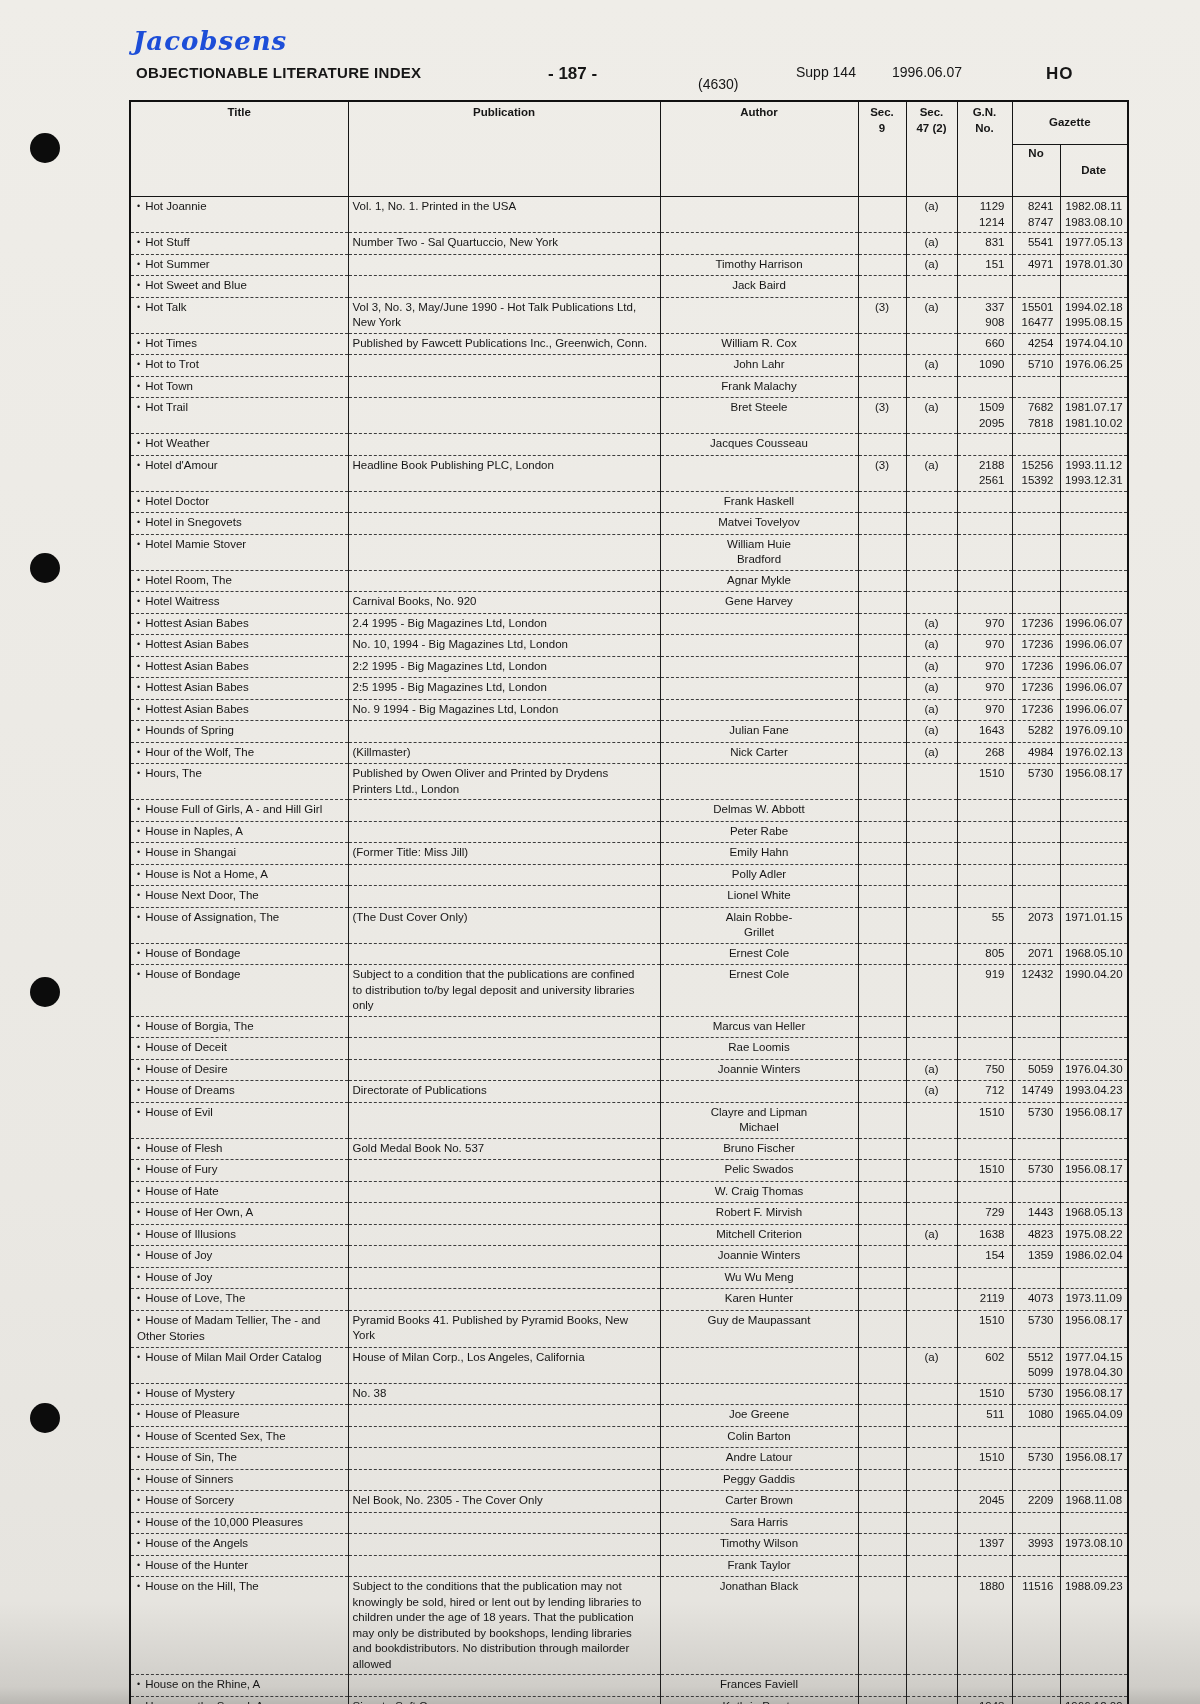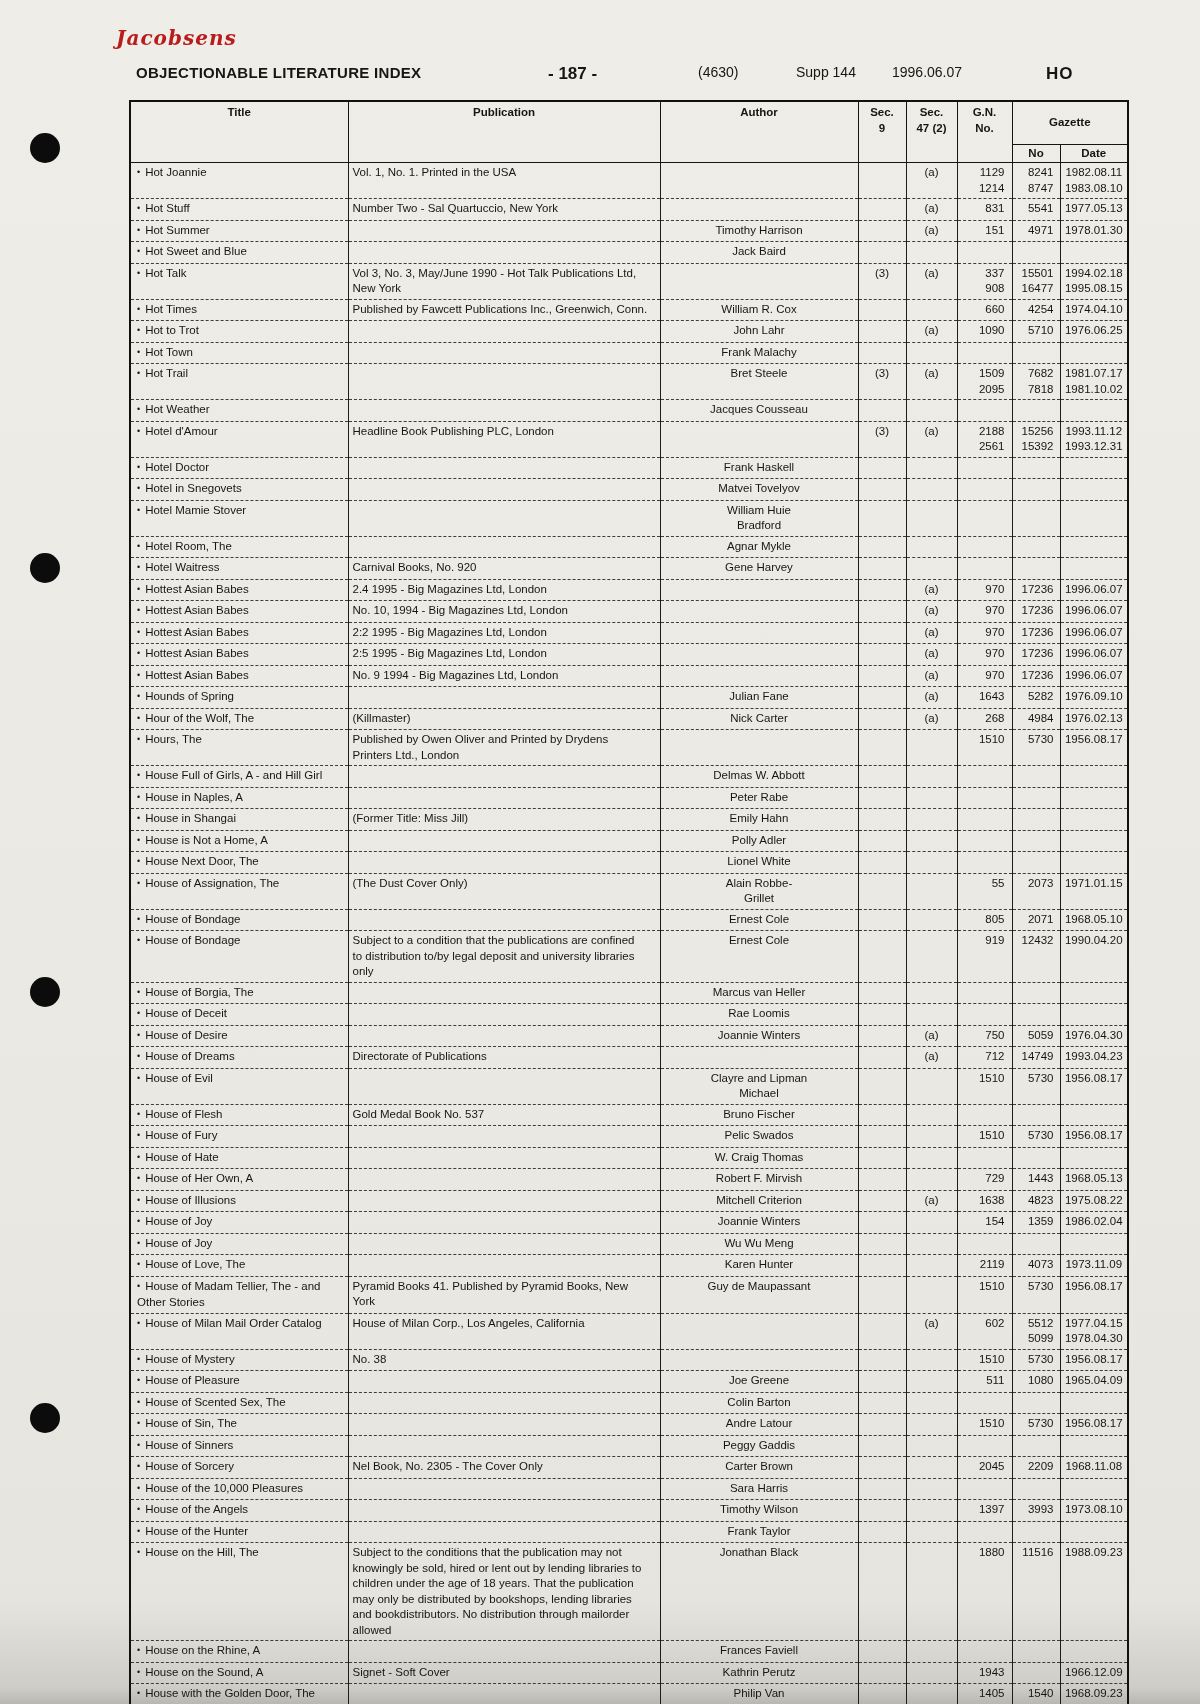--- a/index.html
+++ b/index.html
@@ -2,27 +2,27 @@
 <html><head>
 <meta charset="utf-8">
 <style>
   html,body{margin:0;padding:0;}
   body{
     width:1200px;height:1704px;position:relative;overflow:hidden;
     background:linear-gradient(180deg,#efede8 0%,#eae8e3 70%,#e6e4df 94%,#cfcdc8 99%,#b9b7b2 100%);
     font-family:"Liberation Sans",sans-serif;color:#161616;
   }
   .punch{position:absolute;left:30px;width:30px;height:30px;border-radius:50%;background:#0c0c0c;}
-  .brand{position:absolute;left:116px;top:26px;font-family:"DejaVu Serif",serif;
-    font-style:italic;font-weight:bold;font-size:20px;letter-spacing:1px;color:#b91c1c;}
+  .brand{position:absolute;left:133px;top:26px;font-family:"DejaVu Serif",serif;
+    font-style:italic;font-weight:bold;font-size:26px;letter-spacing:1px;color:#1d4ed8;}
   .hline{position:absolute;top:64px;left:8px;width:1200px;height:26px;}
   .hline span{position:absolute;white-space:nowrap;}
   .h-title{left:128px;font-weight:bold;font-size:15px;letter-spacing:.3px;}
   .h-page{left:540px;font-weight:bold;font-size:17px;}
-  .h-ref{left:690px;font-size:14px;}
+  .h-ref{left:690px;font-size:14px;margin-top:12px;}
   .h-supp{left:788px;font-size:14px;}
   .h-date{left:884px;font-size:14px;}
   .h-code{left:1038px;font-weight:bold;font-size:17px;letter-spacing:1px;}
   table.idx{position:absolute;left:129px;top:100px;width:998px;border-collapse:collapse;
     table-layout:fixed;font-size:11.5px;}
   table.idx th,table.idx td{line-height:15.5px;vertical-align:top;overflow:hidden;}
   table.idx{border:2px solid #111;}
   thead th{border:1px solid #151515;font-weight:bold;font-size:11.5px;text-align:center;
     padding:3px 2px;white-space:pre-line;vertical-align:middle;background:transparent;}
   tbody td{border-left:1px solid #1d1d1d;border-right:1px solid #1d1d1d;
@@ -75,21 +75,21 @@
       <th rowspan="2">Sec.
 9</th>
       <th rowspan="2">Sec.
 47 (2)</th>
       <th rowspan="2">G.N.
 No.</th>
       <th colspan="2" style="padding:13px 2px;">Gazette</th>
     </tr>
     <tr>
       <th style="padding:1px 0;">No</th>
-      <th style="padding:1px 2px;margin-left:28px;">Date</th>
+      <th style="padding:18px 2px;margin-left:28px;">Date</th>
     </tr>
   </thead>
   <tbody>
       <tr>
         <td class="c-title">Hot Joannie</td>
         <td class="c-pub">Vol. 1, No. 1.  Printed in the USA</td>
         <td class="c-author"></td>
         <td class="c-sec"></td>
         <td class="c-sec">(a)</td>
         <td class="c-gn">1129

